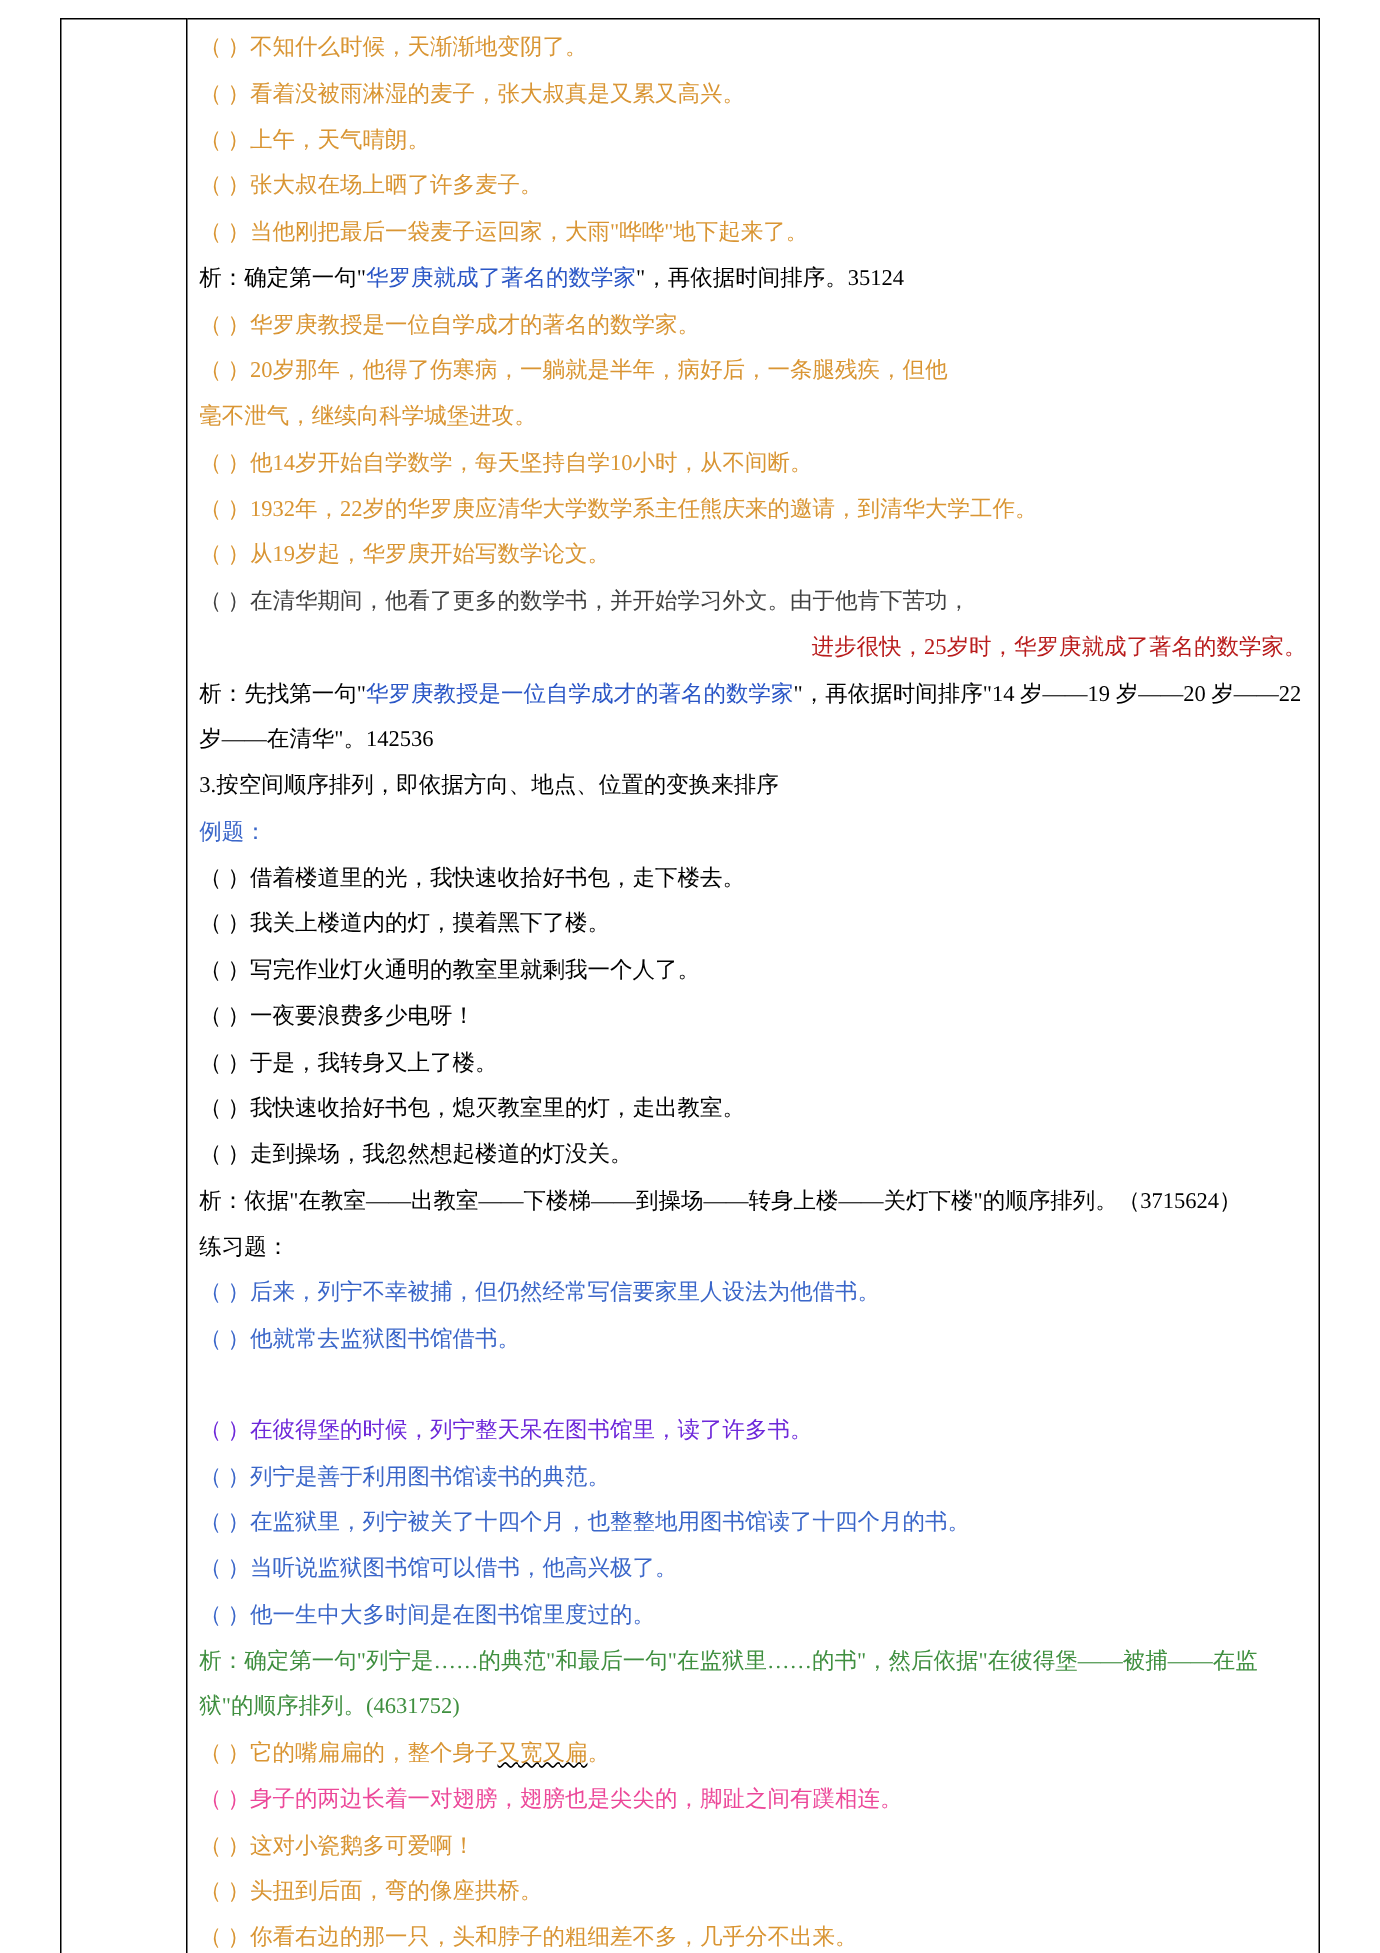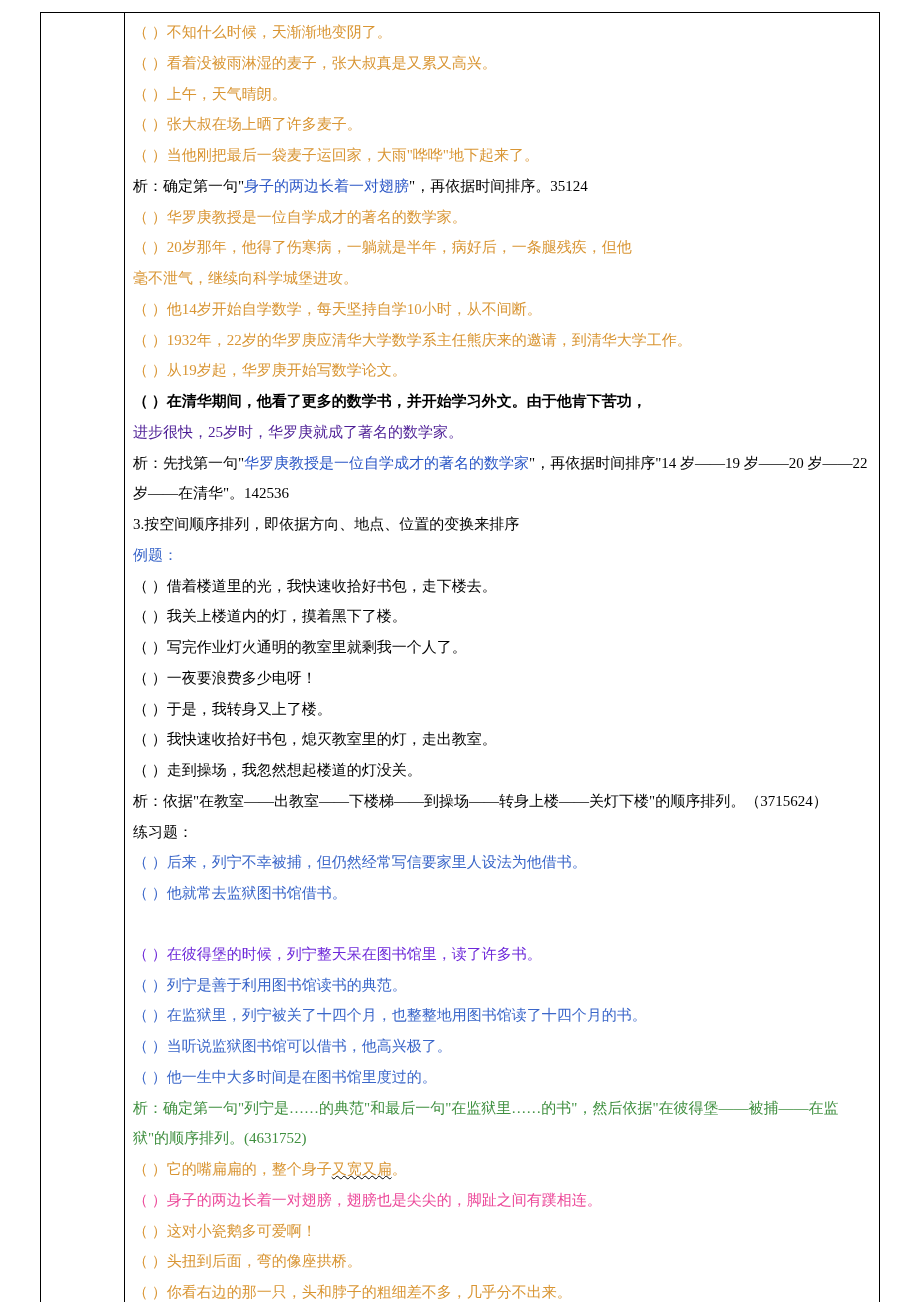--- a/index.html
+++ b/index.html
@@ -47,31 +47,31 @@
         <tr>
       <td class="leftcol"></td>
       <td class="rightcol">
 
         <p style="color: rgb(217, 149, 51);">（     ）不知什么时候，天渐渐地变阴了。</p>
         <p style="color: rgb(217, 149, 51);">（     ）看着没被雨淋湿的麦子，张大叔真是又累又高兴。</p>
         <p style="color: rgb(217, 149, 51);">（     ）上午，天气晴朗。</p>
         <p style="color: rgb(217, 149, 51);">（     ）张大叔在场上晒了许多麦子。</p>
         <p style="color: rgb(217, 149, 51);">（     ）当他刚把最后一袋麦子运回家，大雨"哗哗"地下起来了。</p>
         <p>
-          <span>析：确定第一句"</span><span style="color: rgb(42, 86, 198);">身子的两边长着一对翅膀</span><span>"，再依据时间排序。35124</span>
+          <span>析：确定第一句"</span><span style="color: rgb(42, 86, 198);">华罗庚就成了著名的数学家</span><span>"，再依据时间排序。35124</span>
         </p>
 
         <p style="color: rgb(217, 149, 51);">（     ）华罗庚教授是一位自学成才的著名的数学家。</p>
         <p style="color: rgb(217, 149, 51);">（     ）20岁那年，他得了伤寒病，一躺就是半年，病好后，一条腿残疾，但他</p>
         <p style="color: rgb(217, 149, 51);">毫不泄气，继续向科学城堡进攻。</p>
         <p style="color: rgb(217, 149, 51);">（     ）他14岁开始自学数学，每天坚持自学10小时，从不间断。</p>
         <p style="color: rgb(217, 149, 51);">（     ）1932年，22岁的华罗庚应清华大学数学系主任熊庆来的邀请，到清华大学工作。</p>
         <p style="color: rgb(217, 149, 51);">（     ）从19岁起，华罗庚开始写数学论文。</p>
-        <p style="color: #000000; font-weight: bold;">（     ）在清华期间，他看了更多的数学书，并开始学习外文。由于他肯下苦功，</p>
-        <p style="color: #4c1d95;">进步很快，25岁时，华罗庚就成了著名的数学家。</p>
+        <p style="color: #404040;">（     ）在清华期间，他看了更多的数学书，并开始学习外文。由于他肯下苦功，</p>
+        <p style="color: #b91c1c; text-align: right;">进步很快，25岁时，华罗庚就成了著名的数学家。</p>
         <p>
           <span>析：先找第一句"</span><span style="color: rgb(42, 86, 198);">华罗庚教授是一位自学成才的著名的数学家</span><span>"，再依据时间排序"14 岁——19 岁——20 岁——22 岁——在清华"。142536</span>
         </p>
 
         <p>3.按空间顺序排列，即依据方向、地点、位置的变换来排序</p>
         <p style="color: rgb(58, 102, 201);">例题：</p>
 
         <p>（     ）借着楼道里的光，我快速收拾好书包，走下楼去。</p>
         <p>（     ）我关上楼道内的灯，摸着黑下了楼。</p>
         <p>（     ）写完作业灯火通明的教室里就剩我一个人了。</p>

